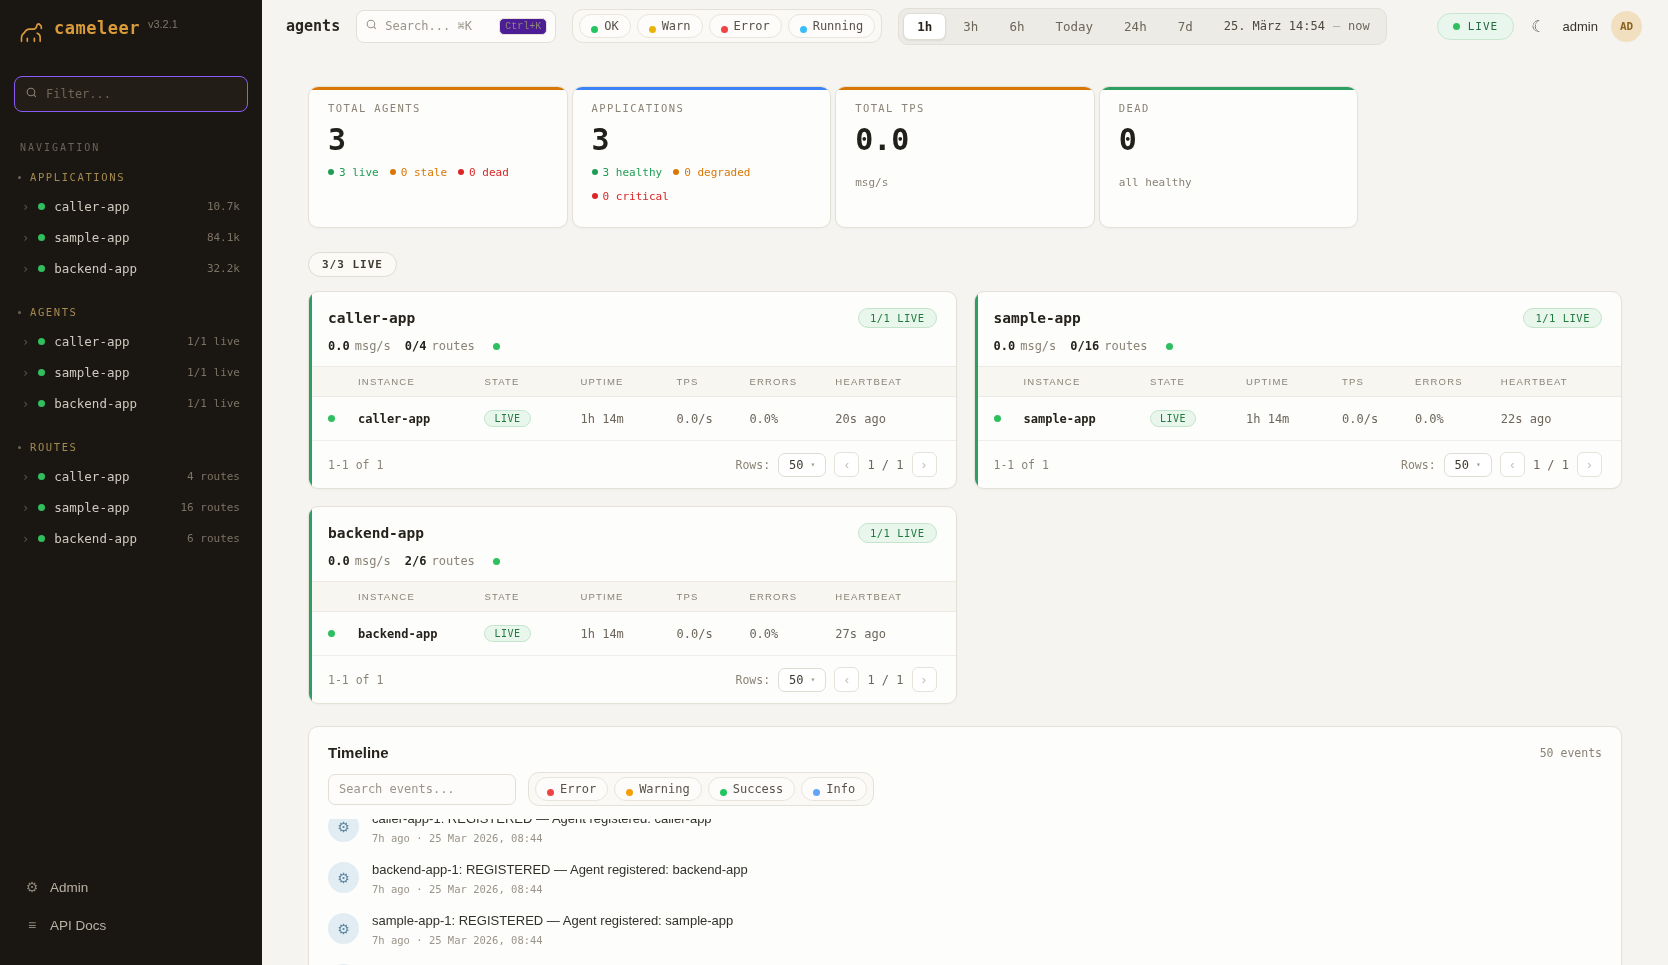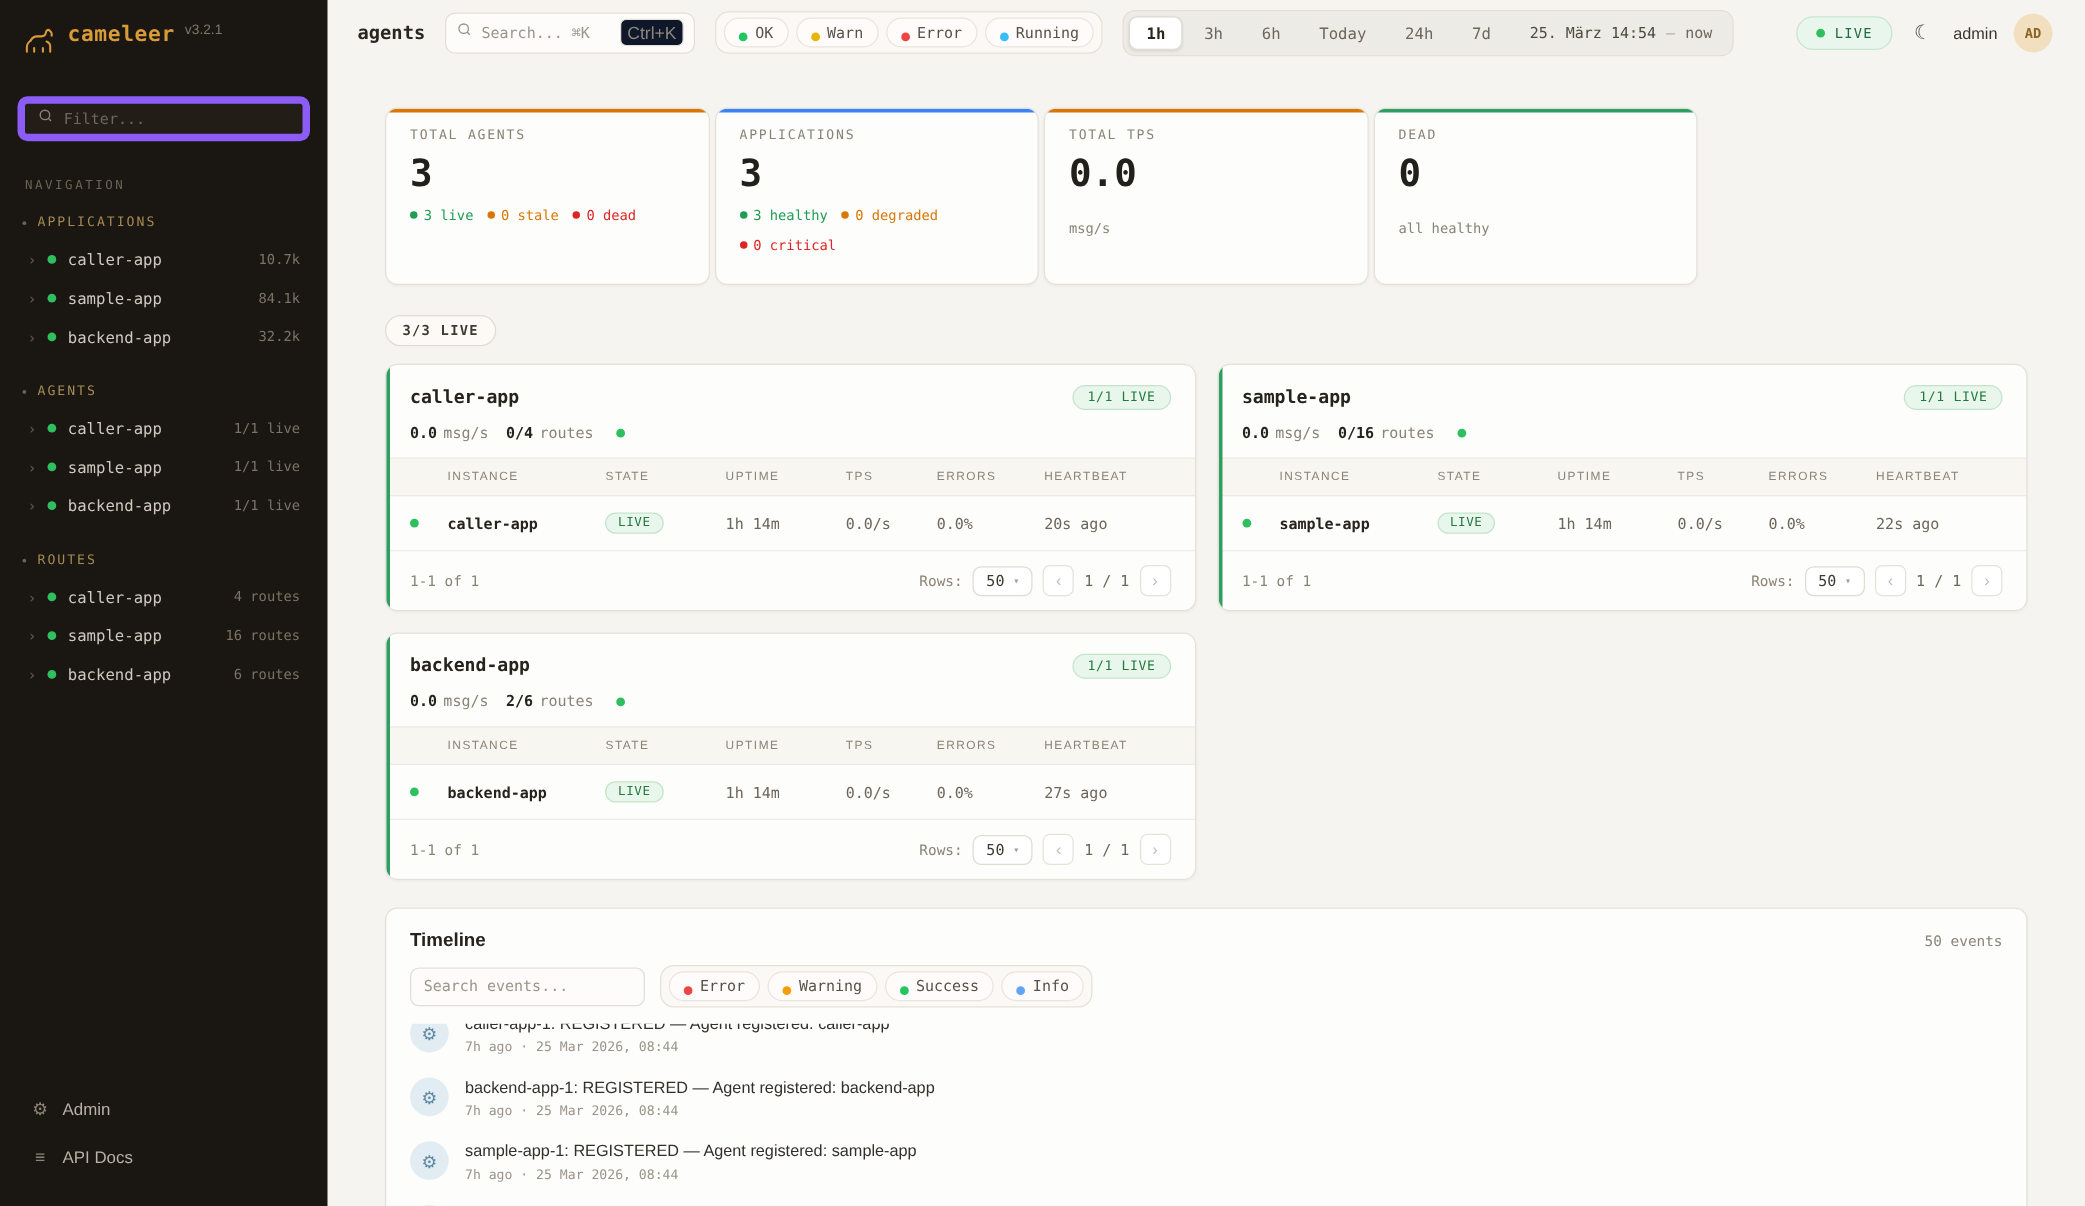--- a/index.html
+++ b/index.html
@@ -12,21 +12,21 @@
   html,body{width:1668px;height:965px;overflow:hidden}
   body{background:var(--bg);font-family:var(--sans);color:var(--ink)}
   .app{display:flex;width:1668px;height:965px}
 
   
   .sidebar{width:262px;flex-shrink:0;background:#1a1611;color:#cfc9bf;display:flex;flex-direction:column;padding:16px 14px 20px;overflow:hidden}
   .logo-row{display:flex;align-items:flex-start;gap:8px;padding:2px 4px}
   .logo-row svg{align-self:center}
   .brand-name{font-family:var(--mono);font-weight:bold;font-size:17px;color:#d99b3a;letter-spacing:.5px}
   .brand-ver{font-family:Liberation Sans, sans-serif;font-size:11px;color:#7d766a}
-  .filter-box{margin-top:24px;height:36px;display:flex;align-items:center;gap:8px;background:#221d16;border:6px solid #8b5cf6;border-radius:8px;padding:0 10px;color:#8a8376}
+  .filter-box{margin-top:24px;height:36px;display:flex;align-items:center;gap:8px;background:#221d16;border:1px solid #8b5cf6;border-radius:8px;padding:0 10px;color:#8a8376}
   .filter-box input{flex:1;background:transparent;border:none;outline:none;color:#cfc9bf;font-family:var(--mono);font-size:12px}
   .filter-box input::placeholder{color:#6f6759}
   .nav-label{margin:30px 6px 12px;font-family:var(--mono);font-size:10px;letter-spacing:2px;color:#6b6357}
   .nav-section{margin-bottom:16px}
   .section-header{display:flex;align-items:center;gap:9px;padding:6px 4px 8px;font-family:var(--mono);font-size:10.5px;letter-spacing:1.6px;color:#a48a52}
   .sec-dot{width:3px;height:3px;border-radius:50%;background:#6b6357}
   .nav-item{display:flex;align-items:center;gap:9px;padding:8px 8px;border-radius:7px;font-family:var(--mono);font-size:12.5px;color:#cfc9bf;cursor:pointer}
   .chev{color:#5f584c;font-size:12px;line-height:1}
   .dotg{width:7px;height:7px;border-radius:50%;background:var(--gdot);flex-shrink:0}
   .nav-badge{margin-left:auto;font-size:11px;color:#7b7365}
@@ -34,21 +34,21 @@
   .footer-item{display:flex;align-items:center;gap:10px;padding:8px 8px;border-radius:7px;font-size:13.5px;color:#b9b2a6;cursor:pointer}
   .footer-item .fi{color:#8a8376;font-size:14px;width:16px;text-align:center}
 
   
   .main{flex:1;display:flex;flex-direction:column;min-width:0}
   .topbar{height:52px;flex-shrink:0;display:flex;align-items:center;gap:16px;padding:0 26px 0 24px}
   .page-title{font-family:var(--mono);font-weight:bold;font-size:15px;color:#2a261f}
   .search-box{width:200px;height:33px;display:flex;align-items:center;gap:7px;background:#fdfcfa;border:1px solid #e3dfd7;border-radius:8px;padding:0 8px;color:#9b948a}
   .search-box input{flex:1;min-width:0;background:transparent;border:none;outline:none;font-family:var(--mono);font-size:12px;color:#3f3a31}
   .search-box input::placeholder{color:#9b948a}
-  .kbd{font-family:Liberation Sans, sans-serif;font-size:14px;color:#8d867b;border:1px solid #e6e2da;border-radius:5px;padding:2px 5px;background:#0f172a;white-space:nowrap}
+  .kbd{font-family:Liberation Mono, monospace;font-size:10px;color:#8d867b;border:1px solid #e6e2da;border-radius:5px;padding:2px 5px;background:#4c1d95;white-space:nowrap}
   .chip-group{display:flex;align-items:center;gap:6px;padding:4px 6px;border:1px solid #e5e1d8;border-radius:11px;background:#faf9f5}
   .chip{display:flex;align-items:flex-end;gap:6px;background:#fdfcfa;border:1px solid #e9e5dd;border-radius:999px;padding:4px 11px;font-family:var(--mono);font-size:12px;color:#57524a;cursor:pointer}
   .cdot{width:7px;height:7px;border-radius:50%;display:inline-block}
   .range-group{display:flex;align-items:center;gap:3px;background:#edebe5;border:1px solid #e3dfd7;border-radius:10px;padding:4px}
   .range-btn{border:1px solid transparent;background:transparent;border-radius:7px;padding:5px 13px;font-family:var(--mono);font-size:12.5px;color:#6d665b;cursor:pointer}
   .range-btn[data-active="true"]{background:#fff;border-color:#e0dcd3;color:#2a261f;box-shadow:0 1px 2px rgba(0,0,0,.07);font-weight:bold}
   .range-date{display:flex;align-items:center;gap:8px;margin:0 12px 0 14px;font-family:var(--mono);font-size:12px;color:#4f493f;white-space:nowrap}
   .range-date .sep{color:#b0a99d}
   .range-date .end{color:#6d665b}
   .top-right{margin-left:auto;display:flex;align-items:center;gap:13px}

